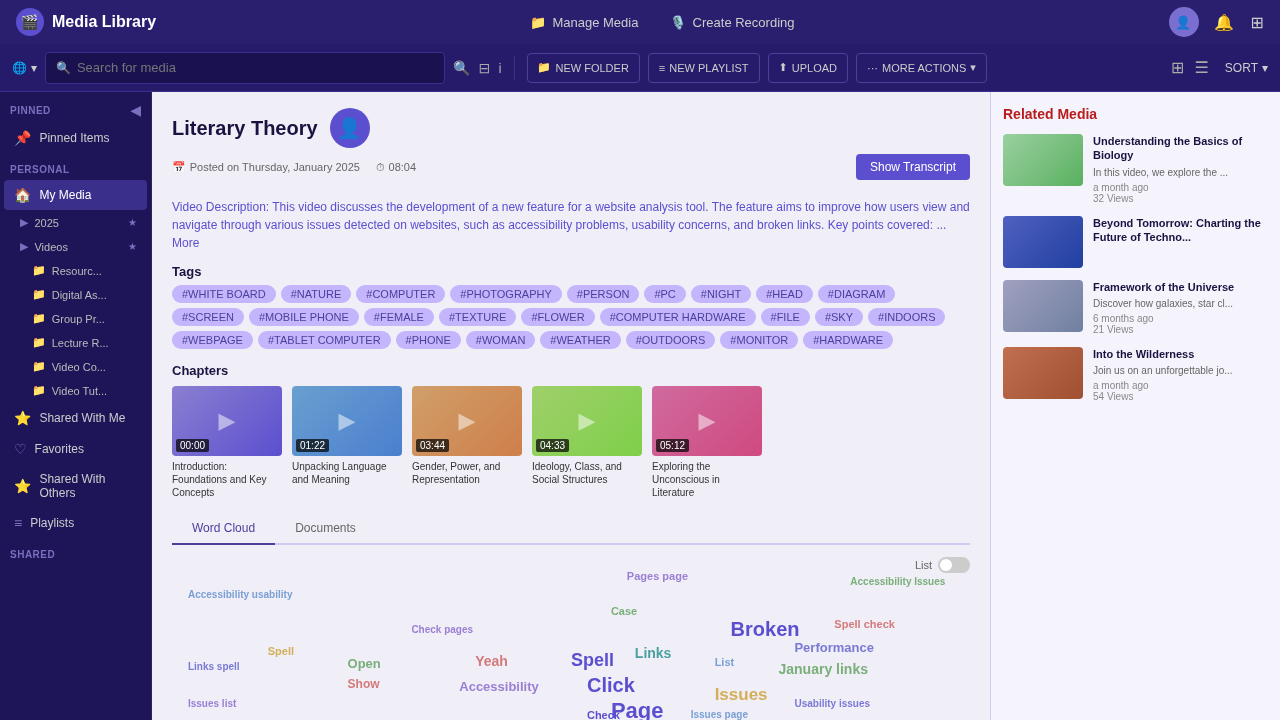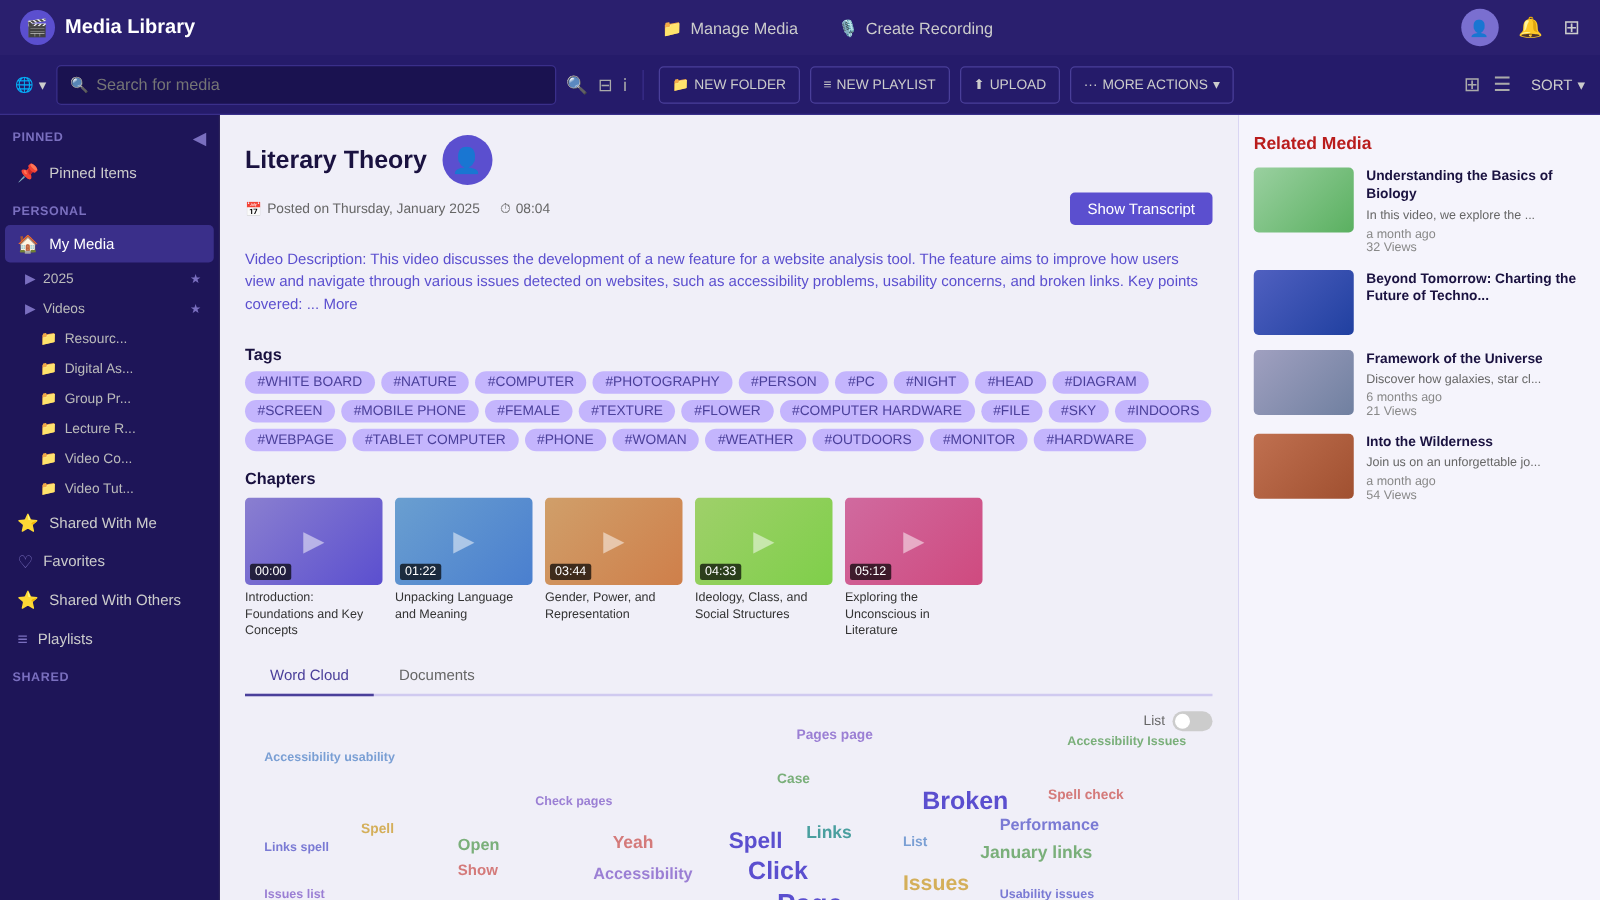--- a/index.html
+++ b/index.html
@@ -41,21 +41,21 @@
     .toolbar-btn { display: flex; align-items: center; gap: 4px; background: none; border: 1px solid #4a3f9a; border-radius: 4px; color: #ccc; padding: 4px 10px; font-size: 11px; cursor: pointer; height: 30px; }
     .toolbar-right { margin-left: auto; display: flex; align-items: center; gap: 12px; }
     .view-toggle { display: flex; gap: 2px; }
     .view-btn { background: none; border: none; color: #aaa; cursor: pointer; font-size: 16px; padding: 2px 4px; }
     .sort-btn { display: flex; align-items: center; gap: 4px; background: none; border: none; color: #ccc; cursor: pointer; font-size: 12px; }
 
     
     .layout { display: flex; height: calc(720px - 44px - 48px); }
 
     
-    .sidebar { width: 176px; background: #1e1558; border-right: 1px solid #2d245a; overflow-y: auto; flex-shrink: 0; }
+    .sidebar { width: 152px; background: #1e1558; border-right: 1px solid #2d245a; overflow-y: auto; flex-shrink: 0; }
     .sidebar::-webkit-scrollbar { width: 4px; }
     .sidebar::-webkit-scrollbar-track { background: transparent; }
     .sidebar::-webkit-scrollbar-thumb { background: #3a2f8a; border-radius: 2px; }
 
     .sidebar-section-header { display: flex; align-items: center; justify-content: space-between; padding: 10px 10px 4px 10px; }
     .sidebar-section-title { font-size: 10px; font-weight: bold; color: #7a6fbf; letter-spacing: 0.5px; text-transform: uppercase; }
     .sidebar-collapse-btn { background: none; border: none; color: #7a6fbf; cursor: pointer; font-size: 14px; }
 
     .sidebar-item { display: flex; align-items: center; gap: 8px; padding: 7px 10px; cursor: pointer; color: #ccc; font-size: 12px; border-radius: 4px; margin: 1px 4px; }
     .sidebar-item.active { background: #3a2f8a; color: #fff; }
@@ -77,21 +77,21 @@
     .content-inner { padding: 16px 20px; }
 
     
     .video-header { display: flex; align-items: flex-end; gap: 12px; margin-bottom: 10px; }
     .video-title { font-size: 20px; font-weight: bold; color: #1a1240; }
     .video-avatar { width: 40px; height: 40px; border-radius: 50%; background: #5b4fcf; display: flex; align-items: center; justify-content: center; font-size: 18px; flex-shrink: 0; }
     .video-meta { display: flex; align-items: center; gap: 16px; font-size: 11px; color: #666; margin-bottom: 8px; }
     .video-meta-item { display: flex; align-items: center; gap: 4px; }
     .show-transcript-btn { margin-left: auto; background: #5b4fcf; color: #fff; border: none; border-radius: 4px; padding: 6px 14px; font-size: 12px; cursor: pointer; }
 
-    .video-desc { font-size: 12px; color: #444; line-height: 1.5; margin-bottom: 24px; }
+    .video-desc { font-size: 12px; color: #444; line-height: 1.5; margin-bottom: 12px; }
     .video-desc span { color: #5b4fcf; cursor: pointer; }
 
     
     .tags-section { margin-bottom: 14px; }
     .tags-title { font-size: 13px; font-weight: bold; color: #1a1240; margin-bottom: 6px; }
     .tags-list { display: flex; flex-wrap: wrap; gap: 5px; }
     .tag { background: #c4b5fd; color: #4a3f9a; border-radius: 12px; padding: 3px 10px; font-size: 11px; cursor: pointer; }
 
     
     .chapters-section { margin-bottom: 14px; }

